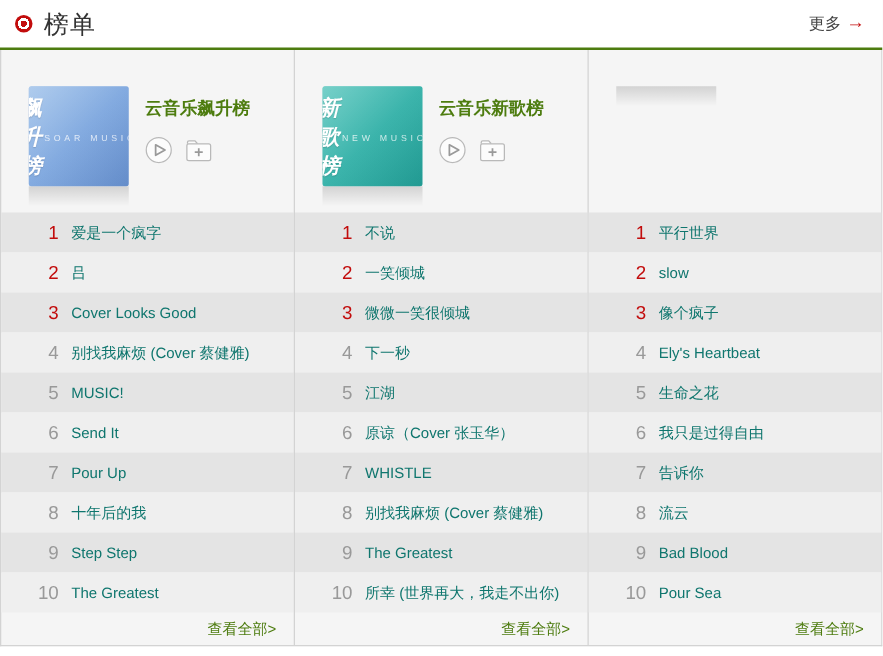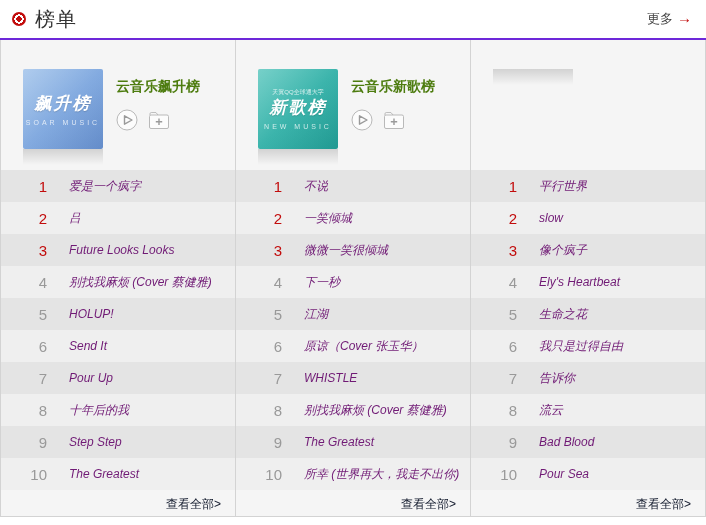--- a/index.html
+++ b/index.html
@@ -2,39 +2,39 @@
 <html><head>
 <meta charset="utf-8">
 <style>
   * { margin:0; padding:0; box-sizing:border-box; }
   html,body { width:706px; height:525px; background:#fff;
     font-family:"Liberation Sans","DejaVu Sans",sans-serif; }
   .page { width:706px; height:525px; overflow:hidden; position:relative; }
 
   
   .header { height:40px; display:flex; align-items:center; padding:0 4px 0 12px;
-    border-bottom:2px solid #6d28d9; background:#fff; }
+    border-bottom:2px solid #4d7c0f; background:#fff; }
   .dot-icon { width:14px; height:14px; border-radius:50%; margin-right:9px; flex:none;
     background:radial-gradient(circle at 50% 50%, #C20C0C 0 2.6px, #ffffff 2.6px 4.6px, #C20C0C 4.6px 7px); }
   .page-title { font-size:20px; font-weight:400; color:#333; letter-spacing:1px; }
   .more-link { margin-left:auto; margin-right:10px; text-decoration:none; cursor:pointer;
     font-size:13px; color:#444; display:flex; align-items:flex-start; gap:4px; }
   .more-arrow { color:#C20C0C; font-weight:bold; font-size:15px; line-height:1; }
 
   
   .content { display:flex; height:477px; border:1px solid #d3d3d3; border-top:none;
     background:#f5f5f5; }
   .chart-col { flex:1 1 0; min-width:0; display:flex; flex-direction:column; }
   .chart-col + .chart-col { border-left:1px solid #d3d3d3; }
 
   
   .card-head { height:131px; padding:29px 0 0 22px; display:flex; }
   .cover-wrap { width:80px; flex:none; margin-right:13px; }
   .cover { width:80px; height:80px; border-radius:2px; position:relative; overflow:hidden;
-    display:flex; flex-direction:column; align-items:center; justify-content:center;
+    display:flex; flex-direction:row; align-items:center; justify-content:center;
     cursor:pointer; }
   .cover::before { content:""; position:absolute; inset:0;
     background:linear-gradient(135deg, rgba(255,255,255,.30) 0%, rgba(255,255,255,.06) 50%, rgba(0,0,0,.06) 100%); }
   .cover-top { position:relative; font-size:6px; line-height:8px; color:rgba(255,255,255,.8);
     white-space:nowrap; overflow:hidden; max-width:74px; letter-spacing:0; }
   .cover-main { position:relative; font-size:17px; font-weight:bold; font-style:italic;
     color:#fff; letter-spacing:2px; text-shadow:0 1px 1px rgba(0,0,0,.15); }
   .cover-sub { position:relative; font-size:7px; color:rgba(255,255,255,.75);
     letter-spacing:3px; margin-top:4px; white-space:nowrap; }
   .reflection { width:80px; height:16px;
@@ -46,26 +46,26 @@
   .icon-btn { cursor:pointer; display:inline-flex; }
 
   
   .songs { list-style:none; }
   .song-row { height:32px; display:flex; align-items:center; font-size:12px;
     background:#efefef; cursor:pointer; }
   .song-row.odd { background:#e4e4e4; }
   .rank { width:46px; flex:none; text-align:right; font-size:15px; color:#999;
     padding-right:0; }
   .rank.top { color:#c20c0c; }
-  .song-title { margin-left:22px; color:#701a75; white-space:nowrap; overflow:hidden;
-    text-overflow:ellipsis; padding-right:8px;font-style:italic; }
+  .song-title { margin-left:10px; color:#0f766e; white-space:nowrap; overflow:hidden;
+    text-overflow:ellipsis; padding-right:8px; }
 
   
   .view-all { height:26px; line-height:26px; text-align:right; padding-right:14px; }
-  .view-all a { font-size:12px; color:#0f172a; text-decoration:none; cursor:pointer; }
+  .view-all a { font-size:12px; color:#4d7c0f; text-decoration:none; cursor:pointer; }
 </style>
 </head>
 <body>
 
 <div class="page">
 
   <div class="header">
     <span class="dot-icon"></span>
     <h1 class="page-title">榜单</h1>
     <a class="more-link">
@@ -109,29 +109,29 @@
           <li class="song-row odd">
             <span class="rank top">1</span>
             <span class="song-title">爱是一个疯字</span>
           </li>
           <li class="song-row">
             <span class="rank top">2</span>
             <span class="song-title">吕</span>
           </li>
           <li class="song-row odd">
             <span class="rank top">3</span>
-            <span class="song-title">Future Looks Looks</span>
+            <span class="song-title">Cover Looks Good</span>
           </li>
           <li class="song-row">
             <span class="rank">4</span>
             <span class="song-title">别找我麻烦 (Cover 蔡健雅)</span>
           </li>
           <li class="song-row odd">
             <span class="rank">5</span>
-            <span class="song-title">HOLUP!</span>
+            <span class="song-title">MUSIC!</span>
           </li>
           <li class="song-row">
             <span class="rank">6</span>
             <span class="song-title">Send It</span>
           </li>
           <li class="song-row odd">
             <span class="rank">7</span>
             <span class="song-title">Pour Up</span>
           </li>
           <li class="song-row">

